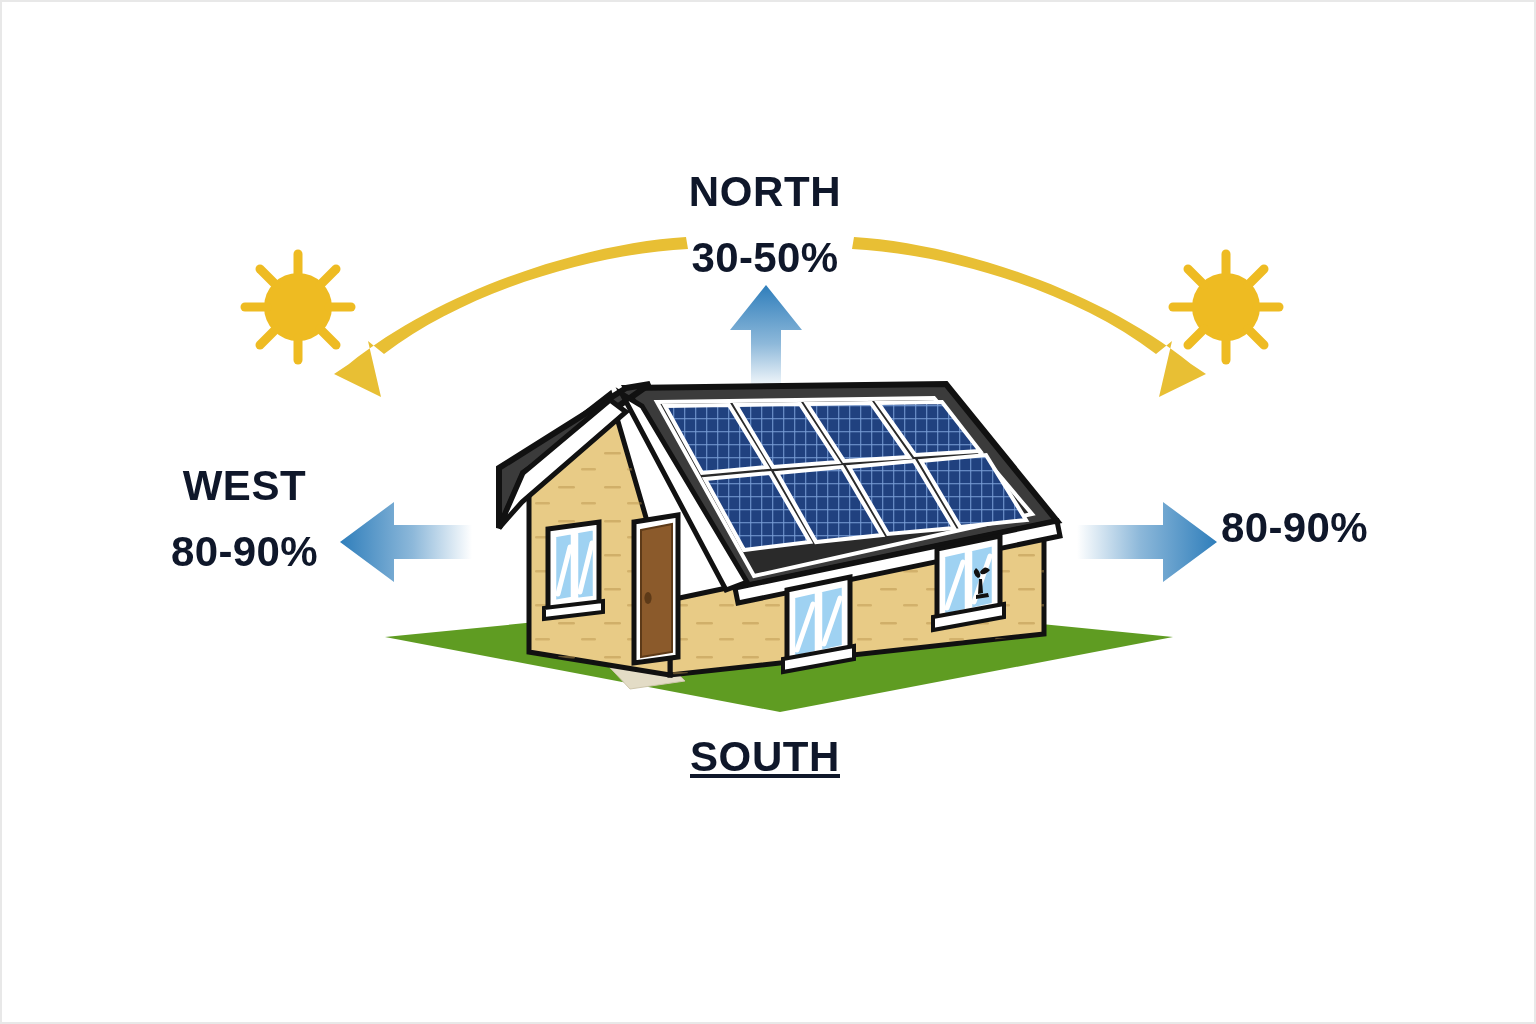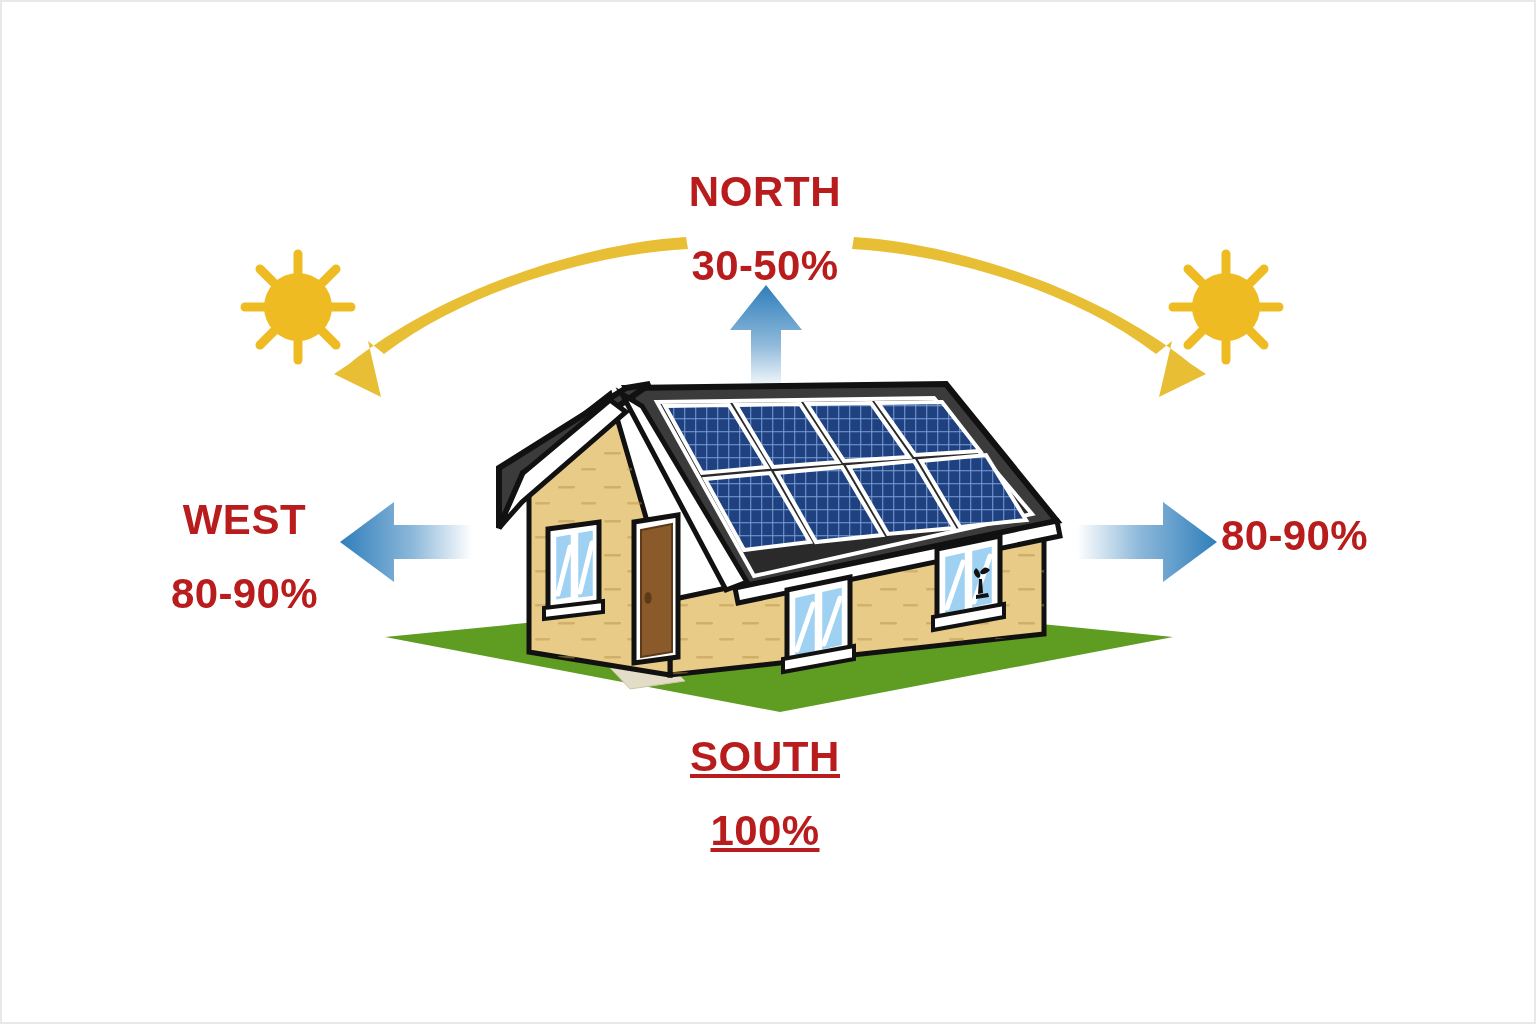--- a/index.html
+++ b/index.html
@@ -22,41 +22,41 @@
     position: absolute;
     left: 0;
     top: 0;
     width: 1536px;
     height: 1024px;
   }
   
   .dir-label {
     position: absolute;
     text-align: center;
-    color: #b91c1c;
+    color: #0f172a;
     line-height: 1.18;
     white-space: nowrap;
     user-select: none;
   }
   .dir-name {
     font-size: 42px;
     font-weight: 700;
     letter-spacing: 0.6px;
     display: block;
   }
   .dir-value {
     font-size: 42px;
     font-weight: 700;
     letter-spacing: 0.4px;
     display: block;
-    margin-top: 24px;
+    margin-top: 16px;
   }
   #label-north { left: 568px; top: 165px; width: 390px; }
   #label-south { left: 568px; top: 730px; width: 390px; text-decoration: underline; }
-  #label-west  { left: 105px; top: 493px; width: 275px; }
+  #label-west  { left: 105px; top: 459px; width: 275px; }
   #label-east  { left: 1155px; top: 485px; width: 275px; }
 </style>
 </head>
 <body>
 
 <div id="stage">
 
   <svg class="svg-layer" viewBox="0 0 1536 1024">
     <defs>
 
@@ -229,21 +229,20 @@
     <span class="dir-name">NORTH</span>
     <span class="dir-value">30-50%</span>
   </div>
 
   <div class="dir-label" id="label-east">
     <span class="dir-value">80-90%</span>
   </div>
 
   <div class="dir-label" id="label-south">
     <span class="dir-name">SOUTH</span>
-    <span class="dir-value">100%</span>
   </div>
 
   <div class="dir-label" id="label-west">
     <span class="dir-name">WEST</span>
     <span class="dir-value">80-90%</span>
   </div>
 
 </div>
 
 </body></html>

